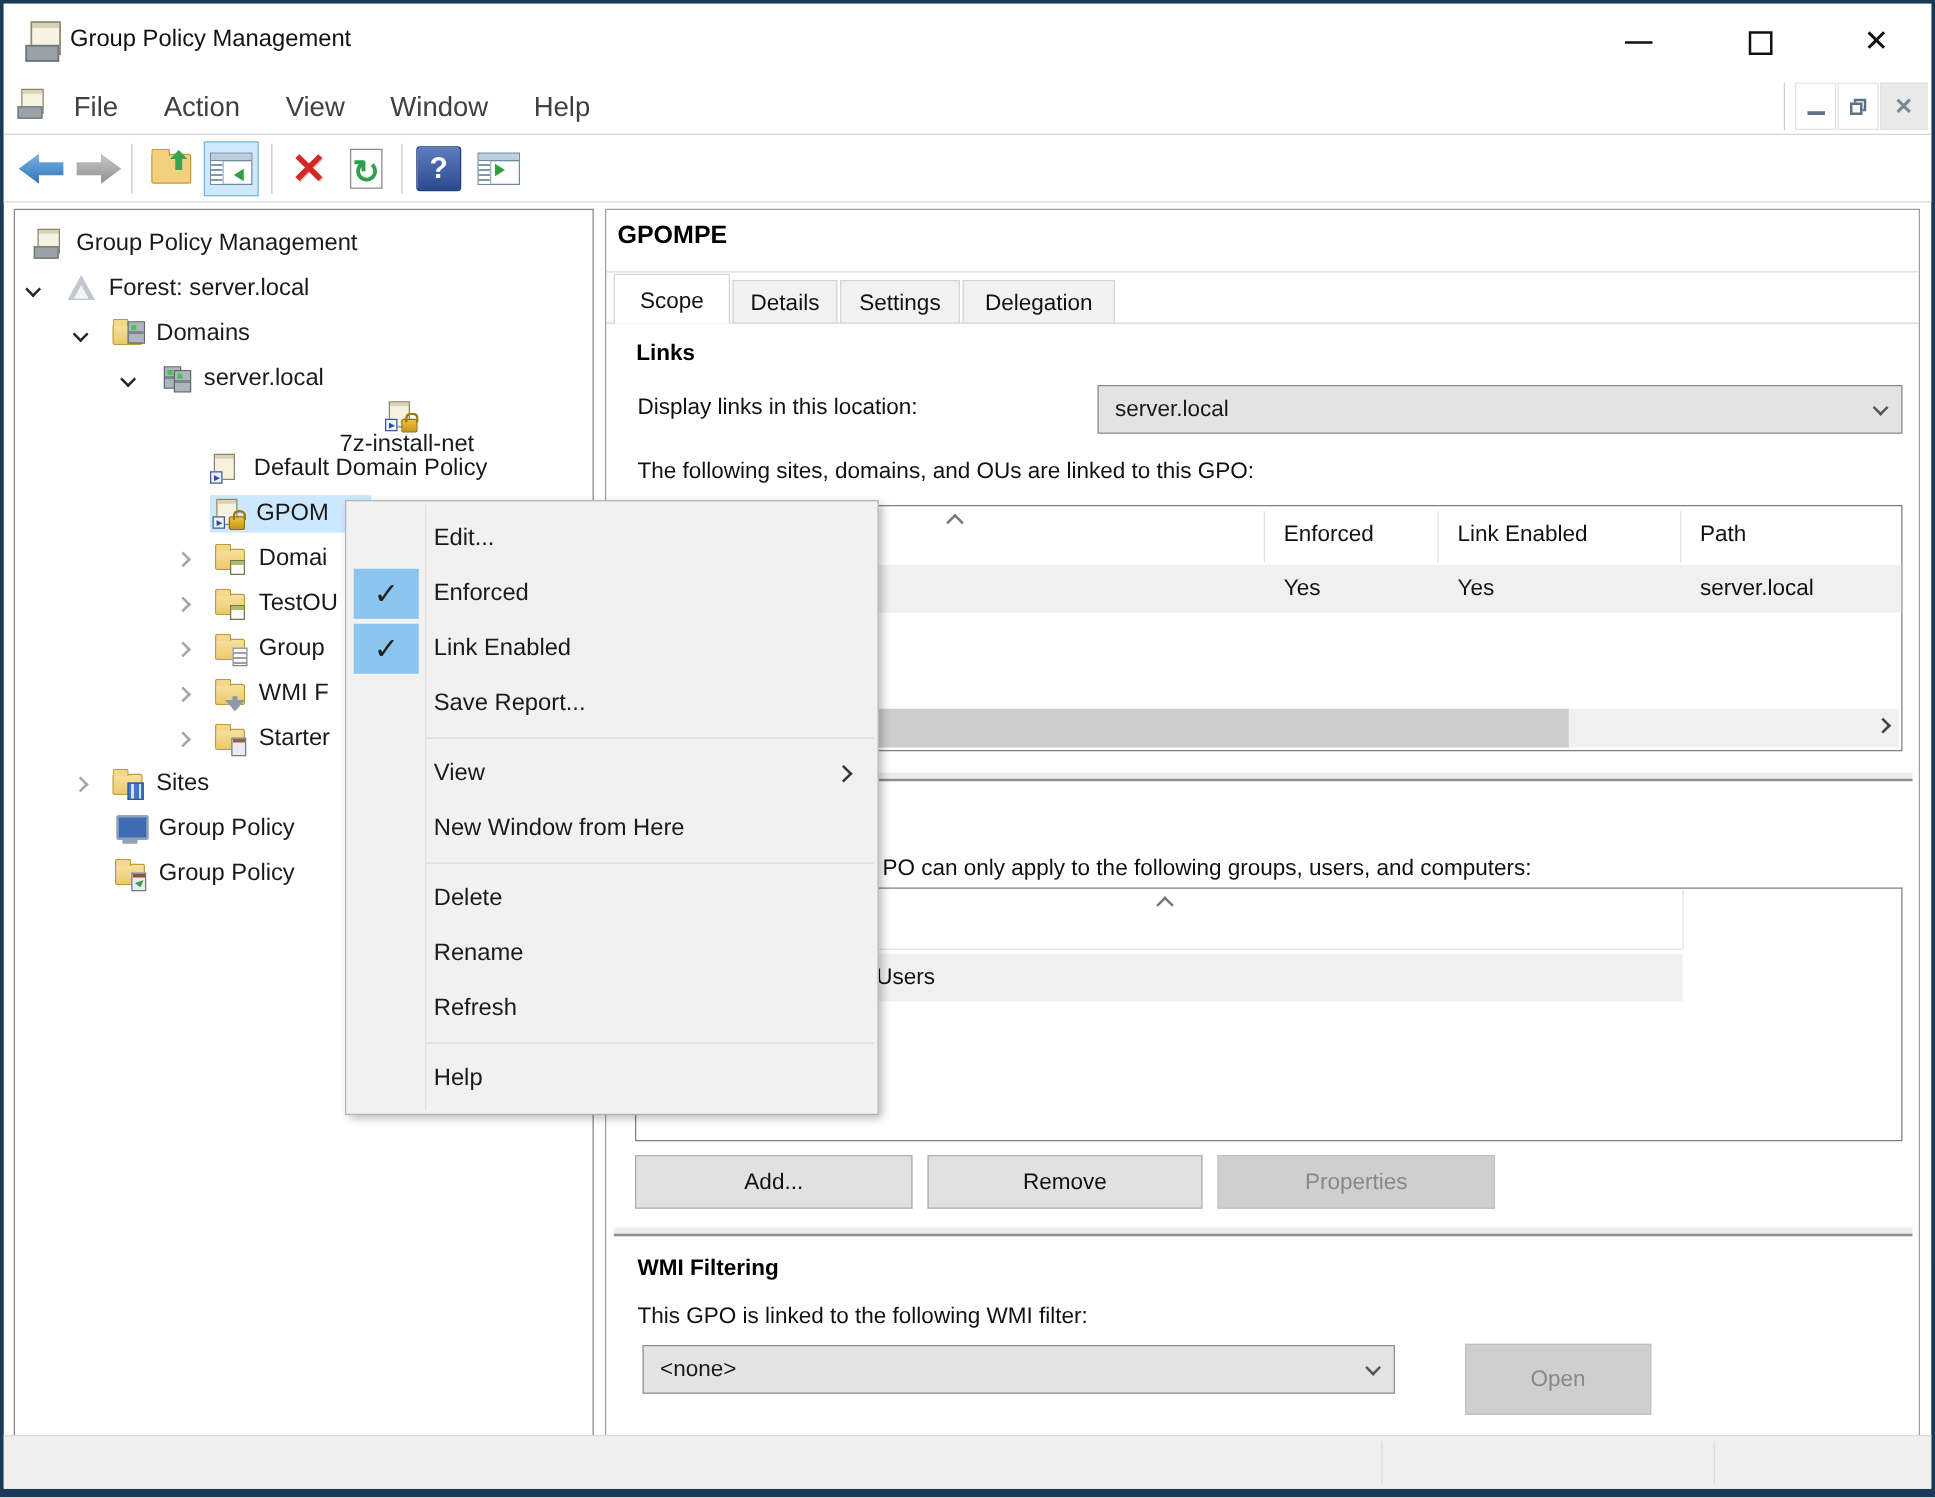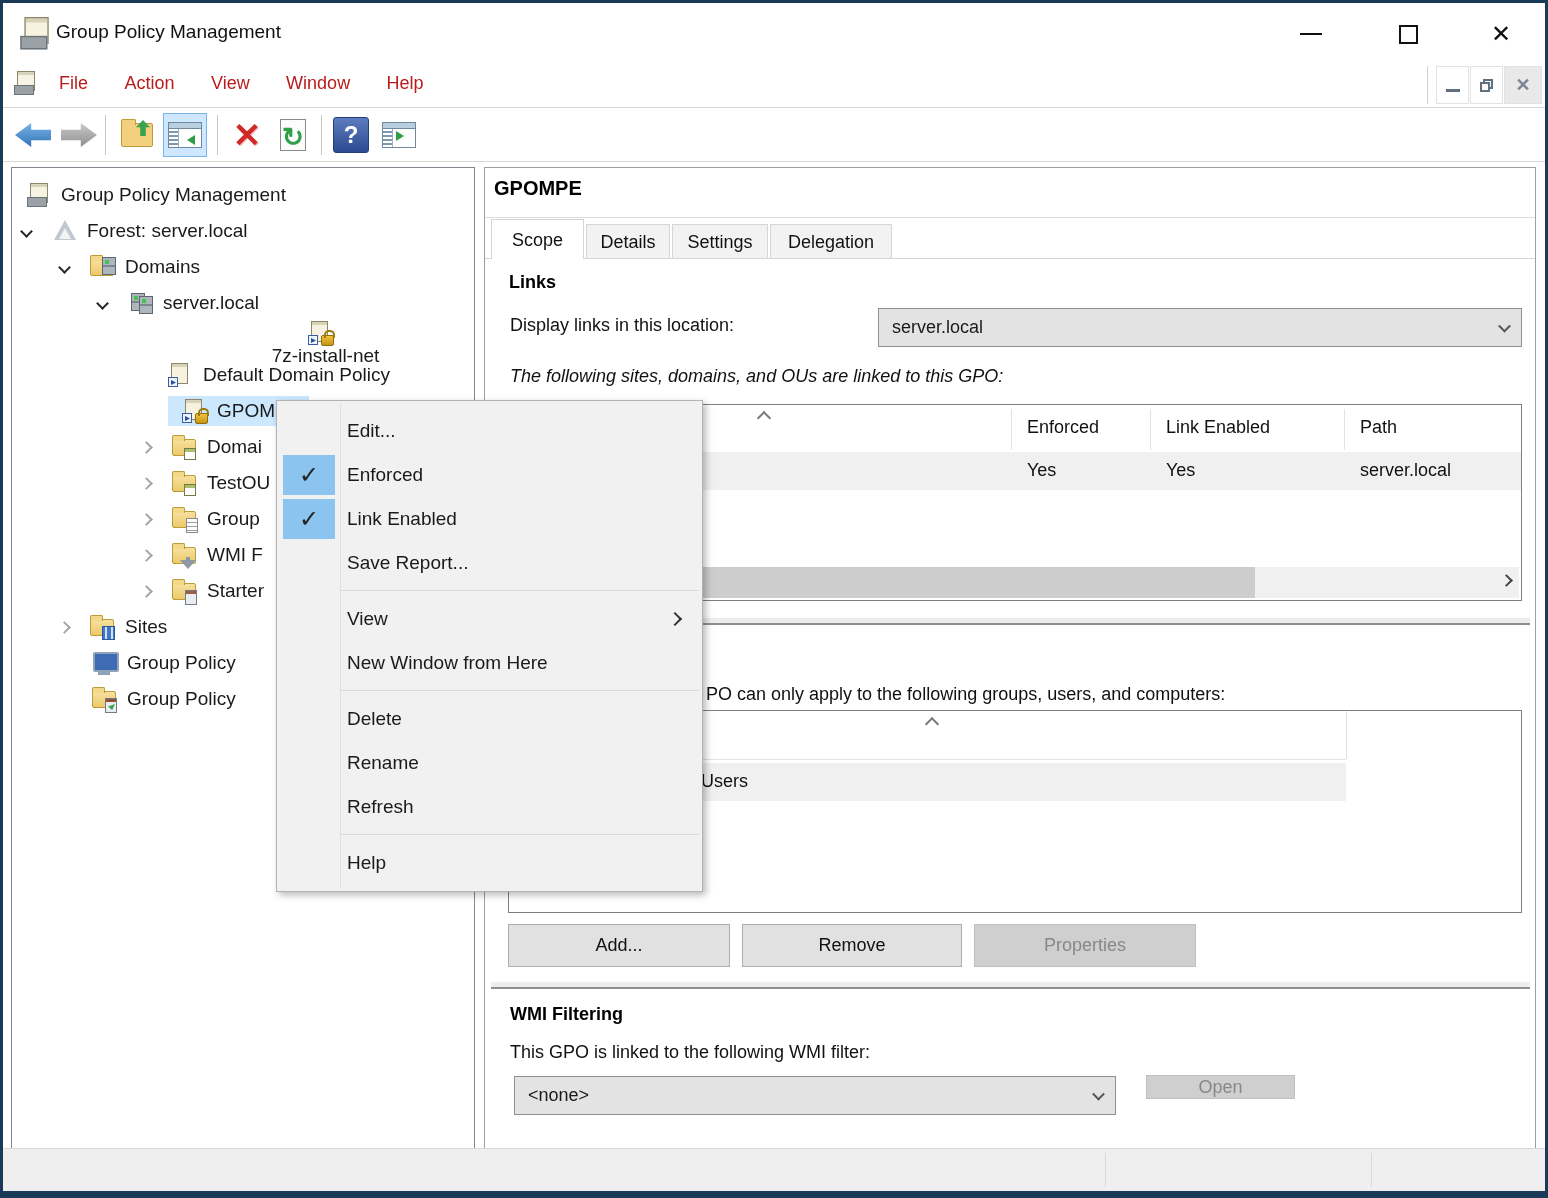--- a/index.html
+++ b/index.html
@@ -11,21 +11,21 @@
   
   .titlebar { position:absolute; left:0; top:0; right:0; height:60px; background:#fff; }
   .title-text { position:absolute; left:53px; top:18px; font-size:19px; color:#111; }
   .cap-btn { position:absolute; top:12px; width:44px; height:38px; display:flex; align-items:center; justify-content:center; }
   .glyph-min { width:22px; height:0; border-top:2px solid #111; display:block; }
   .glyph-max { width:19px; height:19px; border:2px solid #111; display:block; }
   .glyph-close { font-size:24px; color:#111; font-weight:400; line-height:1; }
 
   
   .menubar { position:absolute; left:0; top:60px; right:0; height:45px; background:#fff; border-bottom:1px solid #d7d7d7; }
-  .menu-item { display:inline-block; padding:10px 16px; font-size:18px; color:#b91c1c; }
+  .menu-item { display:inline-block; padding:10px 16px; font-size:22px; color:#404040; }
   .mdi-sep { position:absolute; left:1424px; top:3px; height:38px; width:0; border-left:1px solid #cfcfcf; }
   .mdi-btn { position:absolute; top:3px; width:33px; height:38px; background:#fff; border:1px solid #e2e2e2; display:flex; align-items:center; justify-content:center; }
   .mdi-min-glyph { width:14px; border-top:3px solid #5f7081; display:block; margin-top:10px; }
   .mdi-restore-glyph { position:relative; width:13px; height:13px; display:block; }
   .mdi-restore-glyph i { position:absolute; display:block; border:2px solid #5f7081; }
   .mdi-restore-glyph .b1 { width:10px; height:10px; left:3px; top:0; }
   .mdi-restore-glyph .b2 { width:10px; height:10px; left:0; top:3px; background:#fff; }
   .mdi-close { background:#e9e9e9; }
   .mdi-close span { color:#7b8894; font-size:18px; font-weight:bold; }
 
@@ -52,21 +52,21 @@
 
   
   .treepane { position:absolute; left:8px; top:164px; width:464px; height:985px; background:#fff; border:1px solid #828790; padding-top:9px; overflow:hidden; }
   .rightpane { position:absolute; left:481px; top:164px; width:1052px; height:985px; background:#fff; border:1px solid #9aa0a6; }
 
   
   .trow { height:36px; display:flex; align-items:center; font-size:19px; white-space:nowrap; }
   .chev { display:inline-block; width:9px; height:9px; border-right:2px solid #262626; border-bottom:2px solid #262626; transform:rotate(45deg); margin-right:21px; flex:0 0 auto; }
   .chev.closed { border-color:#a6a6a6; transform:rotate(-45deg); }
   .tlabel { margin-left:9px; }
-  .selwrap { display:flex; align-items:center; background:#cce8ff; padding:3px 34px 3px 14px; }
+  .selwrap { display:flex; align-items:center; background:#cce8ff; padding:3px 34px 3px 2px; }
 
   
   .ti { position:relative; display:inline-block; width:26px; height:24px; flex:0 0 auto; }
   .ti-scroll::before { content:""; position:absolute; left:4px; top:0; width:16px; height:18px; background:#f7f3e2; border:1px solid #8d8668;
       box-shadow:inset 0 3px 0 #d8d2b8; }
   .ti-scroll::after { content:""; position:absolute; left:1px; bottom:0; width:18px; height:8px; background:#9aa2a8; border:1px solid #6c7홍378; border:1px solid #6c7378; }
   .ti-forest::before { content:""; position:absolute; left:2px; top:1px; width:0; height:0; border-left:11px solid transparent; border-right:11px solid transparent; border-bottom:20px solid #c2c8cf; }
   .ti-forest::after { content:""; position:absolute; left:7px; top:9px; width:0; height:0; border-left:6px solid transparent; border-right:6px solid transparent; border-bottom:11px solid #f2f4f6; }
   .fold { position:absolute; left:0; top:4px; width:24px; height:17px; background:linear-gradient(#f7e1a0,#ecc96a); border:1px solid #bd9a3a; border-radius:2px; }
   .fold::before { content:""; position:absolute; left:-1px; top:-5px; width:11px; height:5px; background:#f2d888; border:1px solid #bd9a3a; border-bottom:none; border-radius:2px 2px 0 0; }
@@ -328,21 +328,21 @@
     <div class="tab inactive" style="left:187px; top:56px; width:96px; height:35px; line-height:34px;">Settings</div>
     <div class="tab inactive" style="left:285px; top:56px; width:122px; height:35px; line-height:34px;">Delegation</div>
     <div class="tabline"></div>
 
     <div class="sec-h abs" style="left:24px; top:104px;">Links</div>
     <div class="lbl abs" style="left:25px; top:147px;">Display links in this location:</div>
     <div class="combo" style="left:393px; top:140px; width:644px; height:39px;">
       <span class="cv">server.local</span>
       <span class="dd"></span>
     </div>
-    <div class="lbl abs" style="left:25px; top:198px;font-style:italic;">The following sites, domains, and OUs are linked to this GPO:</div>
+    <div class="lbl abs" style="left:25px; top:198px;">The following sites, domains, and OUs are linked to this GPO:</div>
 
     <div class="listbox" style="left:23px; top:236px; width:1014px; height:197px;">
       <span class="caret-up" style="left:250px; top:8px;"></span>
       <span class="colsep" style="left:502px; top:4px; height:41px;"></span>
       <span class="colsep" style="left:641px; top:4px; height:41px;"></span>
       <span class="colsep" style="left:835px; top:4px; height:41px;"></span>
       <span class="hcell" style="left:8px;"></span>
       <span class="hcell" style="left:518px;">Enforced</span>
       <span class="hcell" style="left:657px;">Link Enabled</span>
       <span class="hcell" style="left:851px;">Path</span>
@@ -375,21 +375,21 @@
     <div class="btn disabled" style="left:489px; top:756px; width:222px; height:43px;">Properties</div>
 
     <div class="divbar" style="top:812px;"></div>
 
     <div class="sec-h abs" style="left:25px; top:836px;">WMI Filtering</div>
     <div class="lbl abs" style="left:25px; top:874px;">This GPO is linked to the following WMI filter:</div>
     <div class="combo" style="left:29px; top:908px; width:602px; height:39px;">
       <span class="cv">&lt;none&gt;</span>
       <span class="dd"></span>
     </div>
-    <div class="btn disabled" style="left:661px; top:907px; width:149px; height:24px;">Open</div>
+    <div class="btn disabled" style="left:687px; top:907px; width:149px; height:57px;">Open</div>
   </div>
 
   <div class="ctxmenu">
     <span class="gutterline"></span>
     <div class="checkbg" style="top:54px;">
         <span>✓</span>
       </div>
     <div class="checkbg" style="top:98px;">
         <span>✓</span>
       </div>

